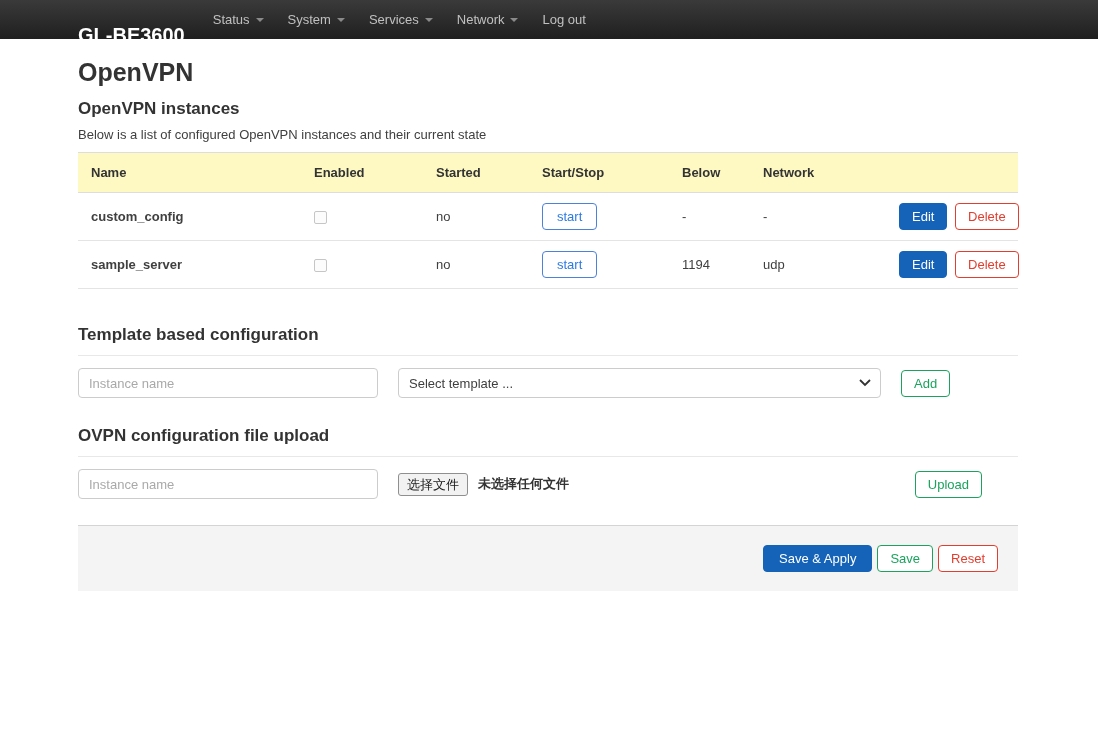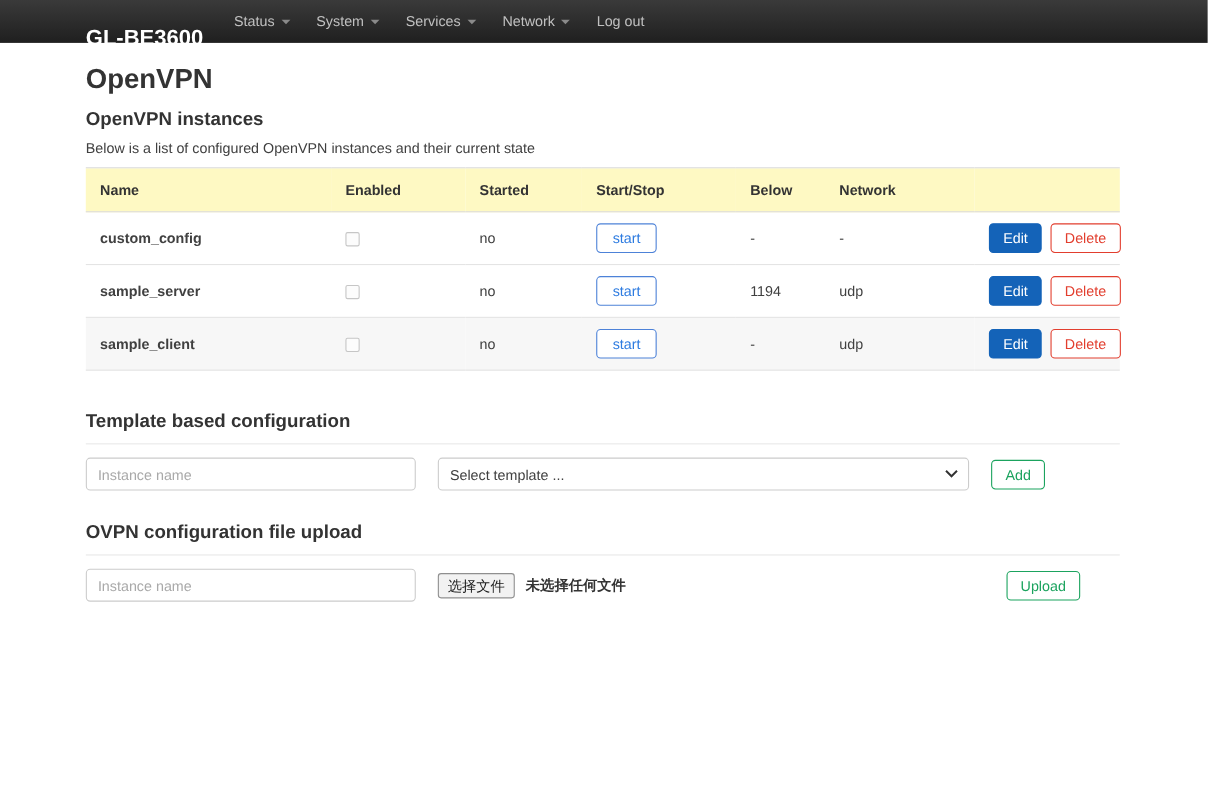--- a/index.html
+++ b/index.html
@@ -281,32 +281,20 @@
         <td><input type="checkbox" class="cb" style=""></td>
         <td>no</td>
         <td><button class="btn btn-start">start</button></td>
         <td>1194</td>
         <td>udp</td>
         <td class="actions-cell">
           <button class="btn btn-primary">Edit</button>
           <button class="btn btn-red">Delete</button>
         </td>
       </tr>
-      <tr class="row-alt">
-        <td class="name-cell">sample_client</td>
-        <td><input type="checkbox" class="cb" style=""></td>
-        <td>no</td>
-        <td><button class="btn btn-start">start</button></td>
-        <td>-</td>
-        <td>udp</td>
-        <td class="actions-cell">
-          <button class="btn btn-primary">Edit</button>
-          <button class="btn btn-red">Delete</button>
-        </td>
-      </tr>
     </tbody>
   </table>
 
   <h3 class="section-heading mt-table">Template based configuration</h3>
   <div class="form-row">
     <input type="text" class="text-input" placeholder="Instance name" style="">
     <div class="select-wrap">
       <select>
         <option>Select template ...</option>
       </select>
@@ -320,14 +308,19 @@
   <h3 class="section-heading mt-sect">OVPN configuration file upload</h3>
   <div class="form-row">
     <input type="text" class="text-input" placeholder="Instance name" style="">
     <div class="file-control">
       <span class="file-btn">选择文件</span>
       <span class="file-status">未选择任何文件</span>
     </div>
     <button class="btn btn-green upload-btn">Upload</button>
   </div>
 
+  <div class="action-bar">
+    <button class="btn btn-primary btn-saveapply">Save &amp; Apply</button>
+    <button class="btn btn-green">Save</button>
+    <button class="btn btn-red">Reset</button>
+  </div>
 
 </div>
 
 </body></html>

